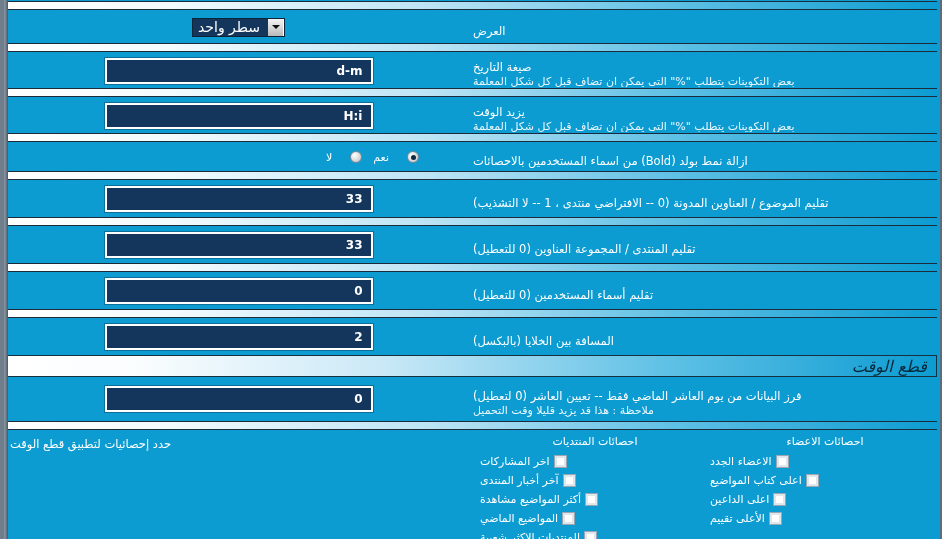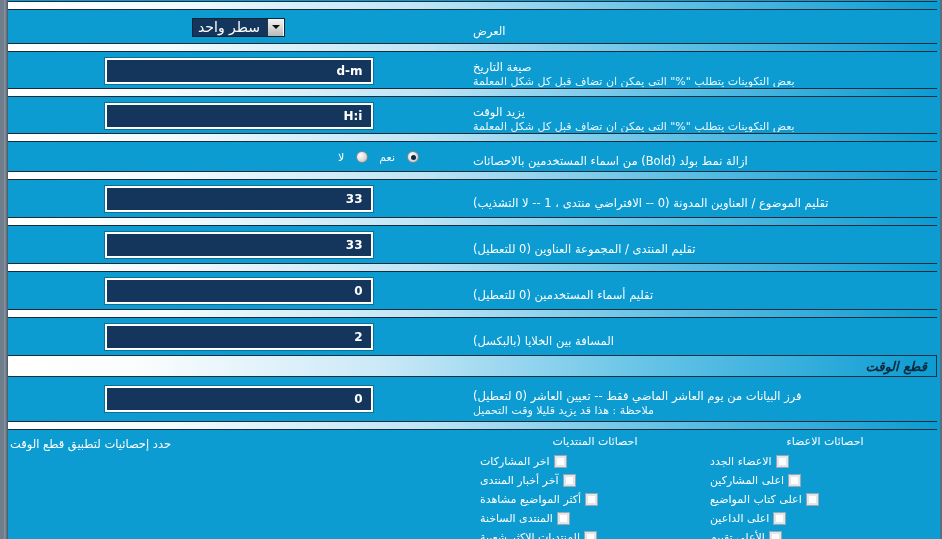--- a/index.html
+++ b/index.html
@@ -109,22 +109,22 @@
     background: linear-gradient(to right, #ffffff 0%, #fafdfe 14%, #cbe9f7 40%, #62c2e6 70%, #0c9cd2 100%);
     border: 1px solid #17303f;
     box-sizing: border-box;
     display: flex;
     align-items: center;
     justify-content: flex-start;
     padding-right: 9px;
   }
   .section-head span {
     color: #08283c;
-    font-size: 13px;
-    font-weight: bold;
+    font-size: 16px;
+    font-weight: normal;
     direction: rtl;
   }
   
   .textbox {
     width: 268px;
     height: 26px;
     background: #15365c;
     border: 2px solid #ffffff;
     box-sizing: border-box;
     color: #ffffff;
@@ -179,21 +179,21 @@
     flex-direction: row;
     align-items: center;
     gap: 11px;
     padding-right: 48px;
     width: 100%;
     justify-content: flex-start;
   }
   .radio-item {
     display: inline-flex;
     align-items: center;
-    gap: 12px;
+    gap: 18px;
     color: #ffffff;
     font-size: 11px;
     direction: rtl;
   }
   .radio-dot {
     width: 12px;
     height: 12px;
     border-radius: 50%;
     background: radial-gradient(circle at 35% 32%, #ffffff 0%, #e3e3e3 45%, #b9b9b9 100%);
     border: 1px solid #7d8a95;
@@ -422,24 +422,20 @@
 
       <div class="check-col">
         <div class="col-head">احصائات الاعضاء</div>
 
         <div class="check-row">
           <span class="cbox"></span>
           <label>الاعضاء الجدد</label>
         </div>
         <div class="check-row">
           <span class="cbox"></span>
-          <label>اعلى المشاركين</label>
-        </div>
-        <div class="check-row">
-          <span class="cbox"></span>
           <label>اعلى كتاب المواضيع</label>
         </div>
         <div class="check-row">
           <span class="cbox"></span>
           <label>اعلى الداعين</label>
         </div>
         <div class="check-row">
           <span class="cbox"></span>
           <label>الأعلى تقييم</label>
         </div>
@@ -456,21 +452,21 @@
         <div class="check-row">
           <span class="cbox"></span>
           <label>آخر أخبار المنتدى</label>
         </div>
         <div class="check-row">
           <span class="cbox"></span>
           <label>أكثر المواضيع مشاهدة</label>
         </div>
         <div class="check-row">
           <span class="cbox"></span>
-          <label>المنتدى الساخنة</label>
+          <label>المواضيع الماضي</label>
         </div>
         <div class="check-row">
           <span class="cbox"></span>
           <label>المنتديات الاكثر شعبية</label>
         </div>
 
       </div>
 
       <div class="check-col right-label">
         <span>حدد إحصائيات لتطبيق قطع الوقت</span>

